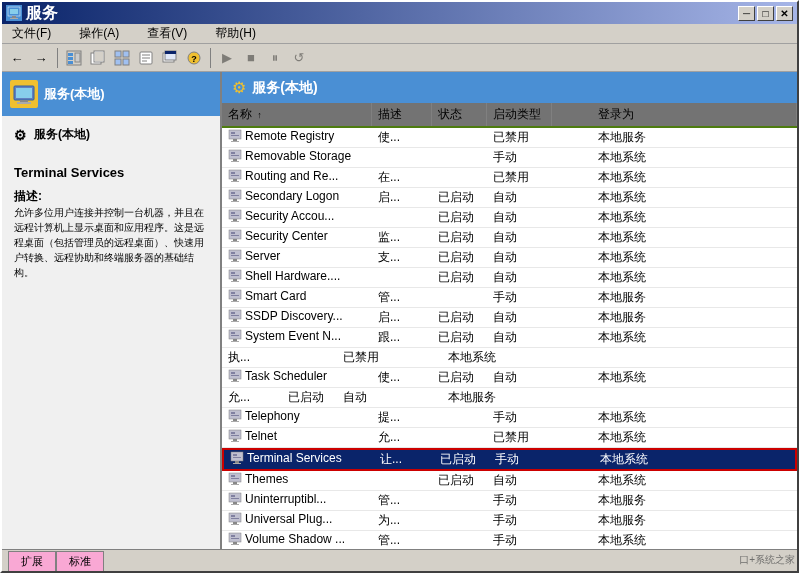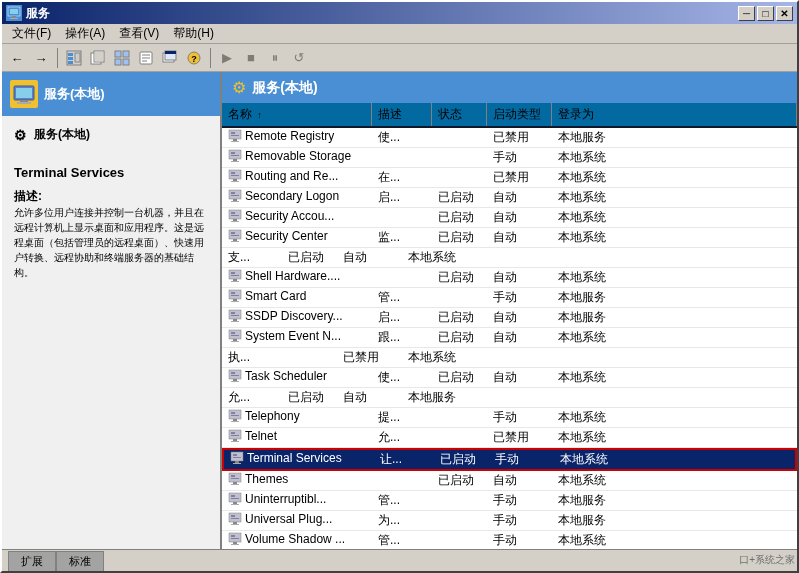--- a/index.html
+++ b/index.html
@@ -33,21 +33,21 @@
       padding: 0 4px;
       flex-shrink: 0;
     }
 
     .title-bar-left {
       display: flex;
       align-items: center;
       gap: 4px;
       color: white;
       font-weight: bold;
-      font-size: 12px;
+      font-size: 16px;
     }
 
     .title-icon {
       width: 16px;
       height: 16px;
       background: #4a8fd4;
       display: flex;
       align-items: center;
       justify-content: center;
       font-size: 10px;
@@ -77,21 +77,21 @@
       background: #d4d0c8;
     }
 
     
     .menu-bar {
       height: 20px;
       background: #d4d0c8;
       display: flex;
       align-items: center;
       padding: 0 4px;
-      gap: 2px;
+      gap: 16px;
       flex-shrink: 0;
       border-bottom: 1px solid #a0a0a0;
     }
 
     .menu-item {
       padding: 2px 6px;
       cursor: pointer;
       font-size: 12px;
     }
 
@@ -245,42 +245,42 @@
 
     
     .services-table {
       flex: 1;
       overflow-y: auto;
       overflow-x: hidden;
     }
 
     .table-header {
       display: flex;
-      background: #0369a1;
-      border-bottom: 2px solid #0f172a;
+      background: #737373;
+      border-bottom: 2px solid #4d7c0f;
       position: sticky;
       top: 0;
       z-index: 10;
     }
 
     .col-header {
       padding: 3px 6px;
       font-size: 12px;
       font-weight: normal;
       border-right: 1px solid #808080;
       cursor: pointer;
       white-space: nowrap;
       overflow: hidden;
     }
 
     .col-name { width: 150px; }
     .col-desc { width: 60px; }
     .col-status { width: 55px; }
     .col-startup { width: 65px; }
-    .col-login { flex: 1; }
+    .col-login { flex: 1; margin-left: 40px; }
 
     .table-row {
       display: flex;
       align-items: flex-start;
       border-bottom: 1px solid #e8e8e8;
       min-height: 18px;
     }
 
     .table-row.selected {
       background: #0a246a;
@@ -330,21 +330,21 @@
       gap: 0;
       flex-shrink: 0;
     }
 
     .status-tab {
       padding: 2px 12px;
       border: 1px solid #808080;
       border-bottom: none;
       font-size: 11px;
       cursor: pointer;
-      background: #a3a3a3;
+      background: #f9a8d4;
     }
 
     .watermark {
       position: absolute;
       bottom: 6px;
       right: 4px;
       font-size: 10px;
       color: #555;
       opacity: 0.8;
     }
@@ -591,20 +591,32 @@
         </svg>
       </span>
       <span>Security Center</span>
     </div>
     <div class="cell col-desc">监...</div>
     <div class="cell col-status">已启动</div>
     <div class="cell col-startup">自动</div>
     <div class="cell col-login">本地系统</div>
   </div>
             <div class="table-row">
+    <div class="cell col-name">
+      <span class="cell-icon">
+        <svg width="14" height="14" viewBox="0 0 14 14">
+          <rect x="1" y="1" width="12" height="9" fill="#c0c0d0" stroke="#808080" stroke-width="0.5"></rect>
+          <rect x="3" y="3" width="4" height="2" fill="#8080a0"></rect>
+          <rect x="3" y="6" width="8" height="1" fill="#8080a0"></rect>
+          <rect x="5" y="10" width="4" height="2" fill="#888"></rect>
+          <rect x="3" y="12" width="8" height="1" fill="#aaa"></rect>
+        </svg>
+      </span>
+      <span>Server</span>
+    </div>
     <div class="cell col-desc">支...</div>
     <div class="cell col-status">已启动</div>
     <div class="cell col-startup">自动</div>
     <div class="cell col-login">本地系统</div>
   </div>
             <div class="table-row">
     <div class="cell col-name">
       <span class="cell-icon">
         <svg width="14" height="14" viewBox="0 0 14 14">
           <rect x="1" y="1" width="12" height="9" fill="#c0c0d0" stroke="#808080" stroke-width="0.5"></rect>

